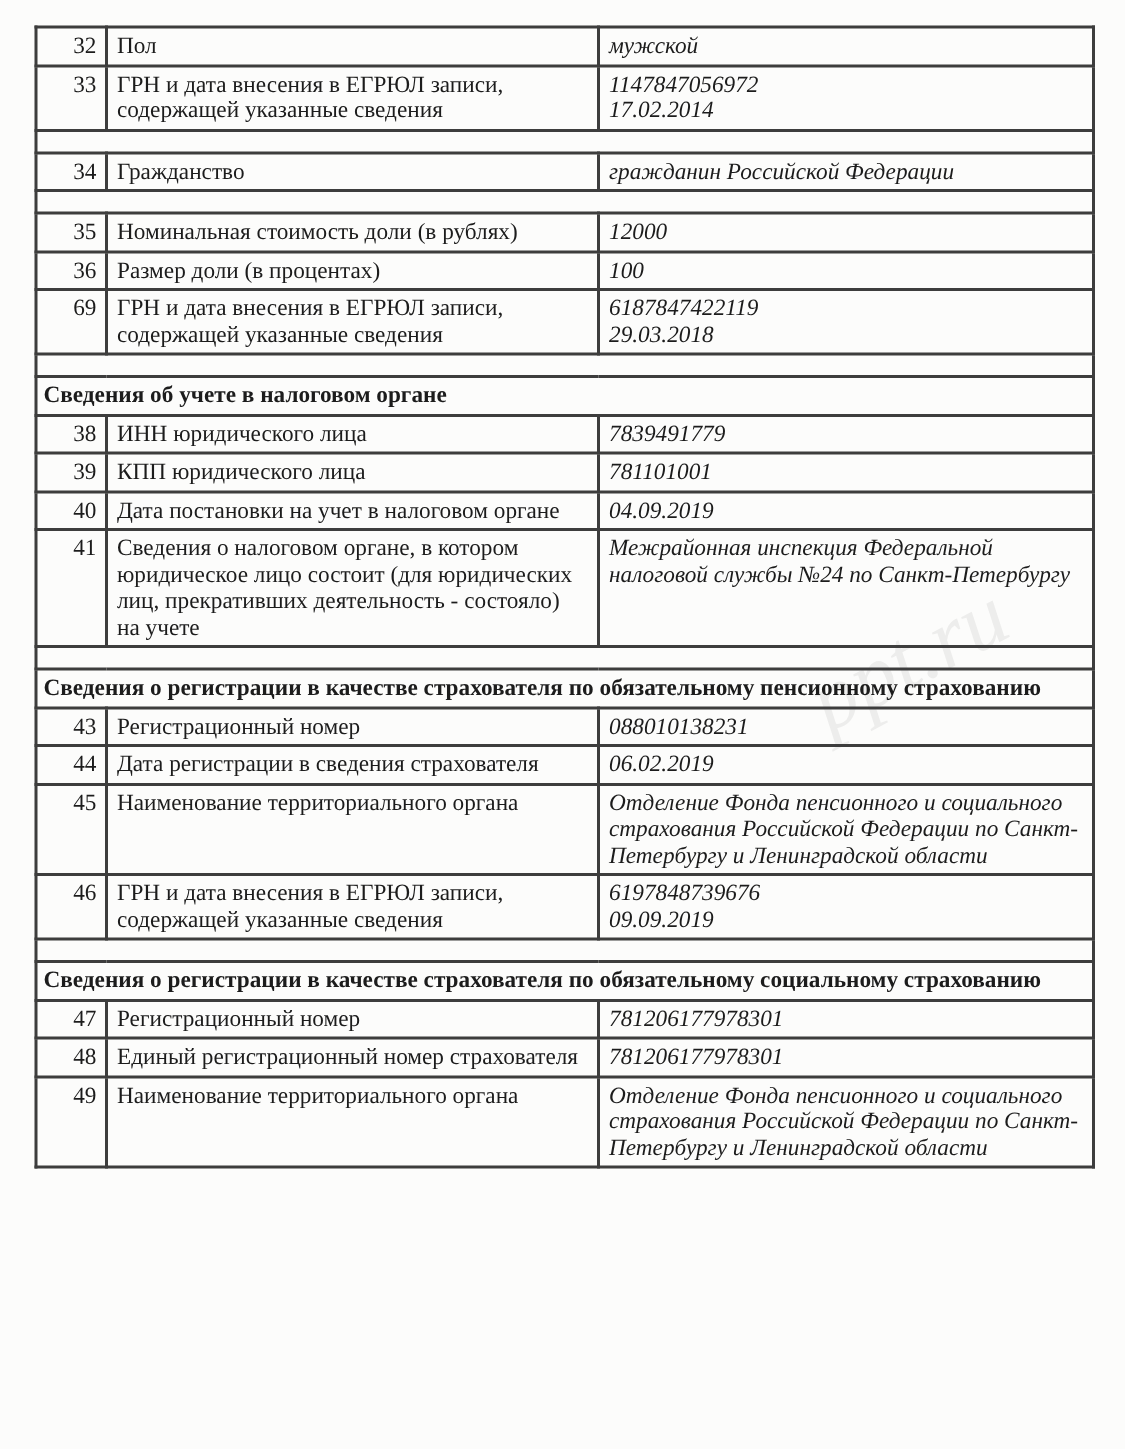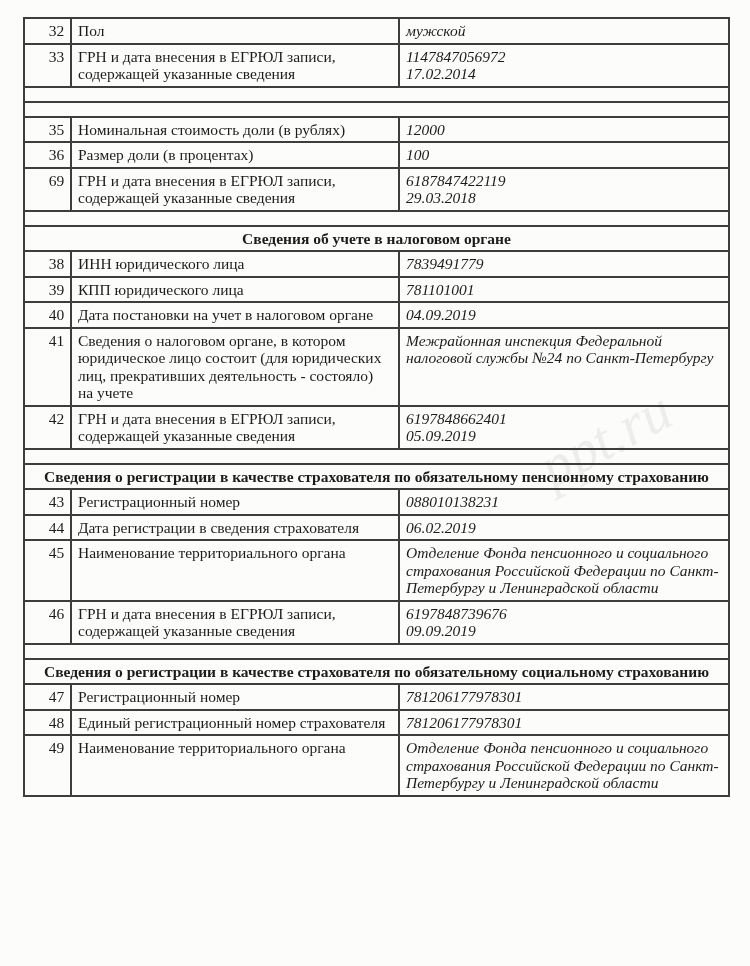--- a/index.html
+++ b/index.html
@@ -34,21 +34,21 @@
   td.num {
     text-align: center;
     padding-left: 20px;
     padding-right: 2px;
   }
   td.value {
     white-space: pre-line;
     font-style: italic;
   }
   td.section {
-    text-align: center;
+    text-align: left;
     font-weight: bold;
     padding: 3px 4px;
   }
   td.spacer {
     height: 13px;
     padding: 0;
   }
   .watermark {
     position: absolute;
     left: 535px;
@@ -81,20 +81,25 @@
       <tr>
         <td class="num">33</td>
         <td class="label">ГРН и дата внесения в ЕГРЮЛ записи, содержащей указанные сведения</td>
         <td class="value">1147847056972
 17.02.2014</td>
       </tr>
       <tr>
         <td colspan="3" class="spacer"></td>
       </tr>
       <tr>
+        <td class="num">34</td>
+        <td class="label">Гражданство</td>
+        <td class="value">гражданин Российской Федерации</td>
+      </tr>
+      <tr>
         <td colspan="3" class="spacer"></td>
       </tr>
       <tr>
         <td class="num">35</td>
         <td class="label">Номинальная стоимость доли (в рублях)</td>
         <td class="value">12000</td>
       </tr>
       <tr>
         <td class="num">36</td>
         <td class="label">Размер доли (в процентах)</td>
@@ -124,26 +129,20 @@
       </tr>
       <tr>
         <td class="num">40</td>
         <td class="label">Дата постановки на учет в налоговом органе</td>
         <td class="value">04.09.2019</td>
       </tr>
       <tr>
         <td class="num">41</td>
         <td class="label">Сведения о налоговом органе, в котором юридическое лицо состоит (для юридических лиц, прекративших деятельность - состояло) на учете</td>
         <td class="value">Межрайонная инспекция Федеральной налоговой службы №24 по Санкт-Петербургу</td>
-      </tr>
-      <tr>
-        <td class="num">42</td>
-        <td class="label">ГРН и дата внесения в ЕГРЮЛ записи, содержащей указанные сведения</td>
-        <td class="value">6197848662401
-05.09.2019</td>
       </tr>
       <tr>
         <td colspan="3" class="spacer"></td>
       </tr>
       <tr>
         <td colspan="3" class="section">Сведения о регистрации в качестве страхователя по обязательному пенсионному страхованию</td>
       </tr>
       <tr>
         <td class="num">43</td>
         <td class="label">Регистрационный номер</td>

